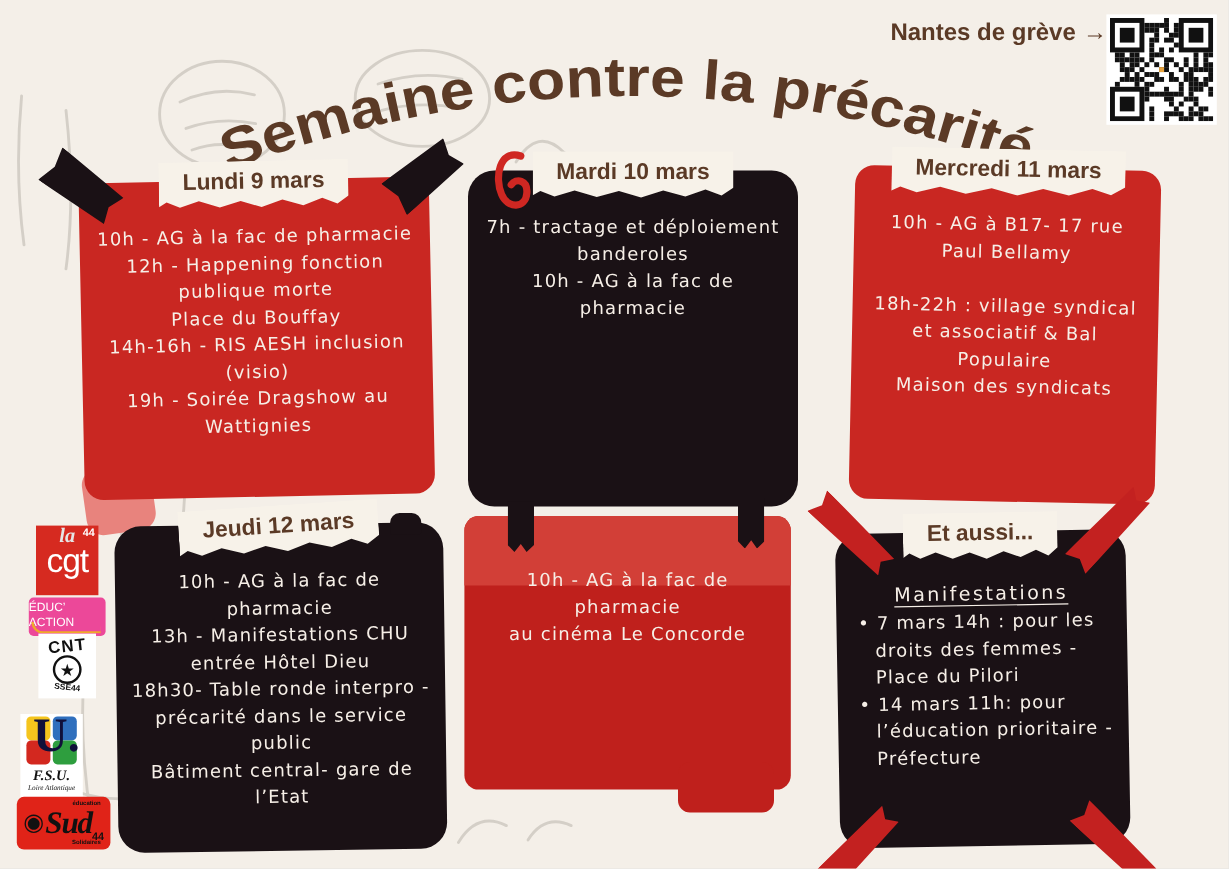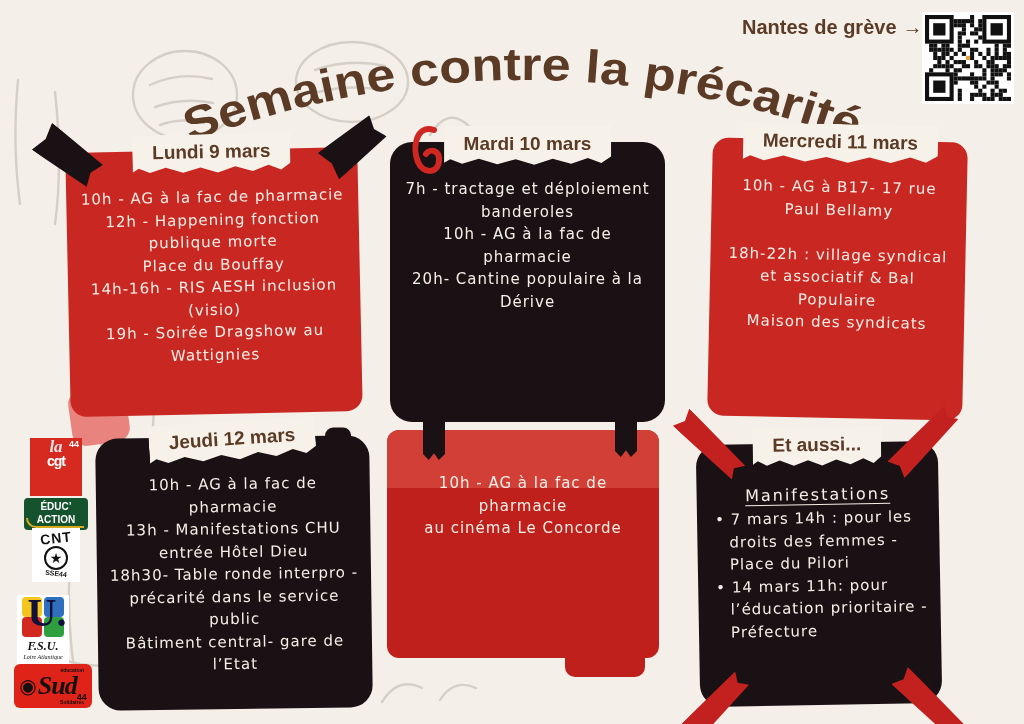--- a/index.html
+++ b/index.html
@@ -51,23 +51,23 @@
   .vstep{position:absolute;background:var(--red-dark);border-radius:10px;z-index:1;}
   .bump{position:absolute;background:var(--black);width:26px;height:18px;border-radius:8px 8px 2px 2px;top:-8px;z-index:1;}
   .paperclip{position:absolute;left:18px;top:-20px;z-index:5;}
 
   
   .logo{position:absolute;z-index:3;}
   .cgt-box{width:52px;height:58px;background:#d62a20;position:relative;color:#fff;text-align:center;}
   .cgt-44{position:absolute;top:1px;right:3px;font-size:9px;font-weight:bold;color:#fff;}
   .cgt-la{font-family:"Liberation Serif",serif;font-style:italic;font-weight:bold;color:#e5e5e5;
     font-size:17px;line-height:1;display:block;margin-top:10px;}
-  .cgt-cgt{font-size:14px;font-weight:bold;line-height:0.9;display:block;letter-spacing:-1px;}
-  .educ{width:64px;height:32px;background:#14532d;color:#fff;margin-left:-6px;margin-top:2px;
-    font-size:10px;font-weight:bold;text-align:center;line-height:1.25;padding-top:3px;position:relative;
+  .cgt-cgt{font-size:28px;font-weight:normal;line-height:0.9;display:block;letter-spacing:-1px;}
+  .educ{width:64px;height:32px;background:#ec4899;color:#fff;margin-left:-6px;margin-top:2px;
+    font-size:10px;font-weight:normal;line-height:1.25;padding-top:3px;position:relative;
     border-radius:4px;}
   .educ .swoosh{position:absolute;left:2px;bottom:2px;width:58px;height:10px;border:2px solid #f0b41e;
     border-top:none;border-right:none;border-radius:0 0 0 12px;opacity:0.9;}
   .cnt-box{width:48px;height:54px;background:#fff;text-align:center;color:#111;padding-top:2px;}
   .cnt-name{font-weight:bold;font-size:14px;letter-spacing:1px;display:block;transform:rotate(-6deg);}
   .cnt-star{display:inline-block;width:24px;height:24px;border:2px solid #111;border-radius:50%;
     font-size:14px;line-height:21px;}
   .cnt-sub{font-size:7px;font-weight:bold;display:block;transform:rotate(6deg);}
   .fsu-box{width:52px;height:72px;background:#fff;text-align:center;position:relative;}
   .fsu-grid{position:relative;width:42px;height:42px;margin:3px auto 0;}
@@ -302,21 +302,20 @@
   </div>
 
   <div class="card black" style="left:390px;top:142px;width:275px;height:280px;">
     <svg class="paperclip" width="40" height="60" viewBox="0 0 40 60">
       <path d="M26 8 C8 2 4 26 10 40 C15 52 30 52 31 39 C32 28 22 26 18 32" stroke="#cf2722" stroke-width="6" fill="none" stroke-linecap="round"></path>
     </svg>
     <div class="day-label">Mardi 10 mars</div>
     <div class="card-body">
         <p class="line">7h - tractage et déploiement banderoles</p>
         <p class="line">10h - AG à la fac de pharmacie</p>
-        <p class="line">20h- Cantine populaire à la Dérive</p>
       </div>
   </div>
 
   <div class="card red" style="left:710px;top:140px;width:255px;height:278px;transform:rotate(1.2deg);">
     <div class="day-label">Mercredi 11 mars</div>
     <div class="card-body">
         <p class="line">10h - AG à B17- 17 rue Paul Bellamy</p>
         <p class="spacer"></p>
         <p class="line">18h-22h : village syndical et associatif &amp; Bal Populaire</p>
         <p class="line">Maison des syndicats</p>

